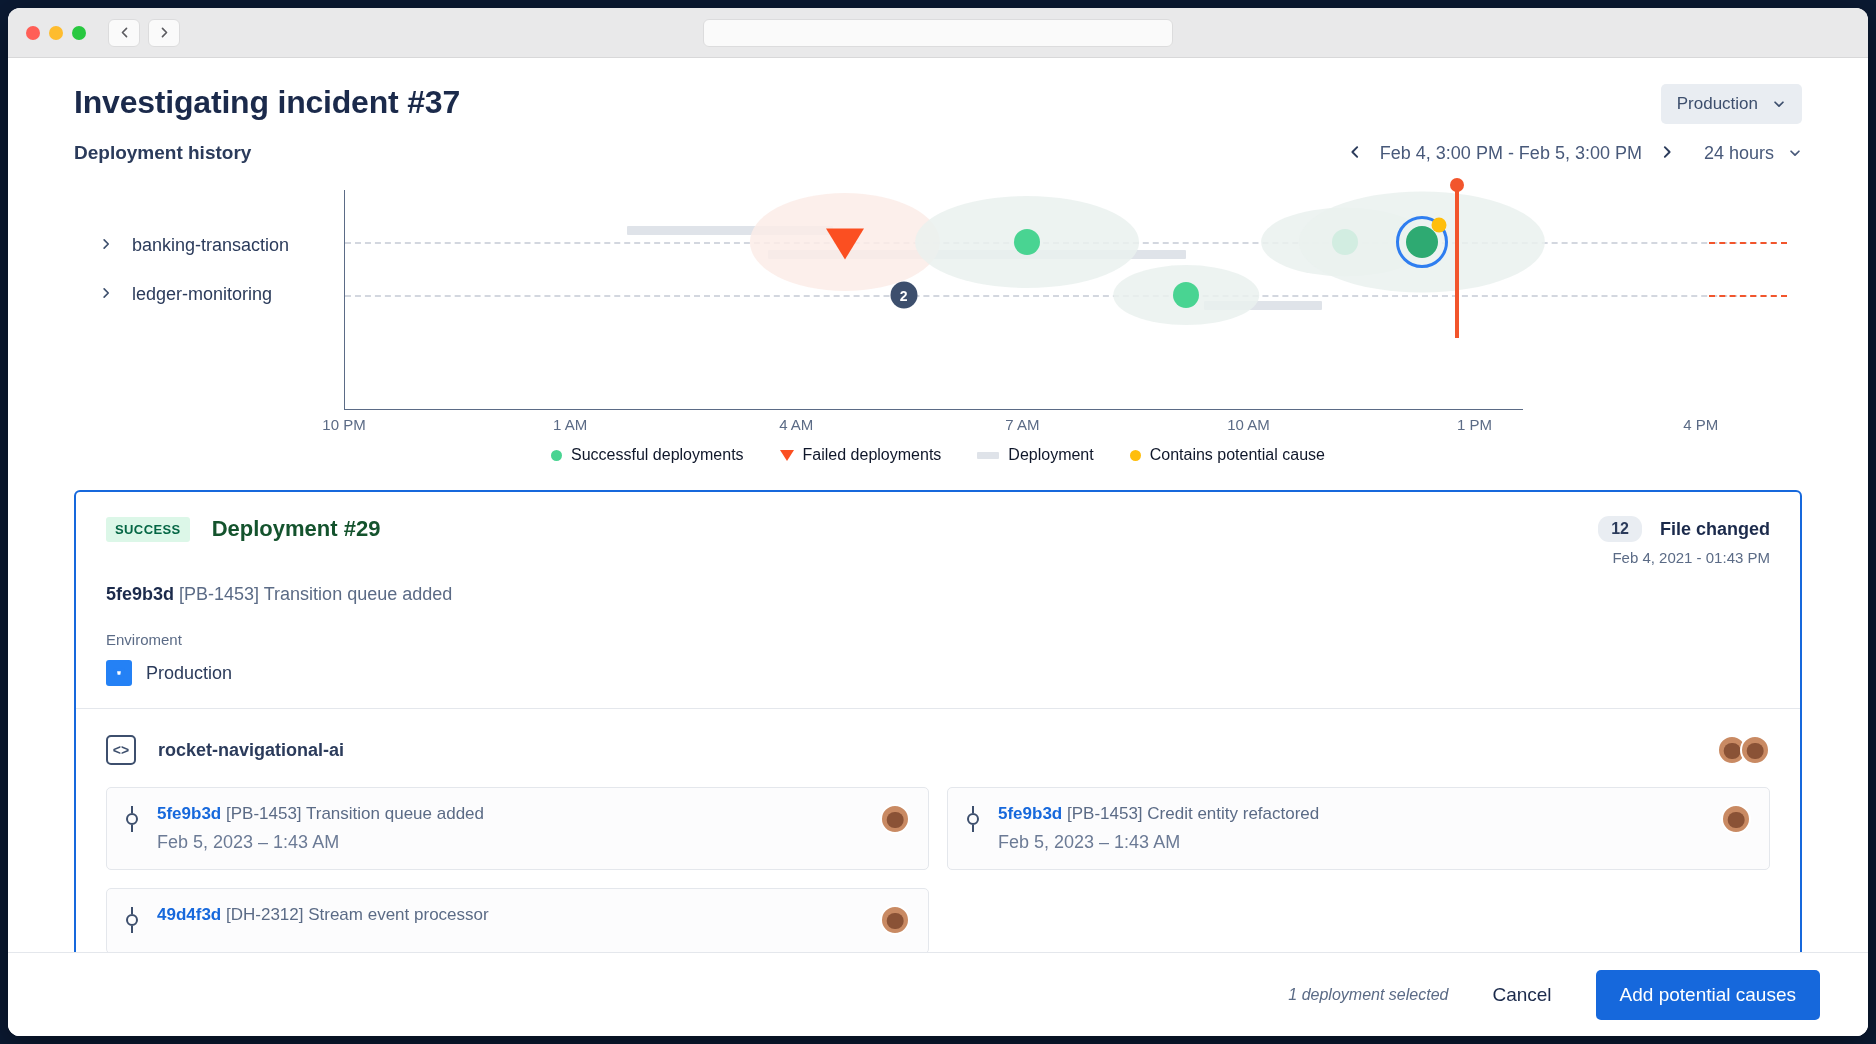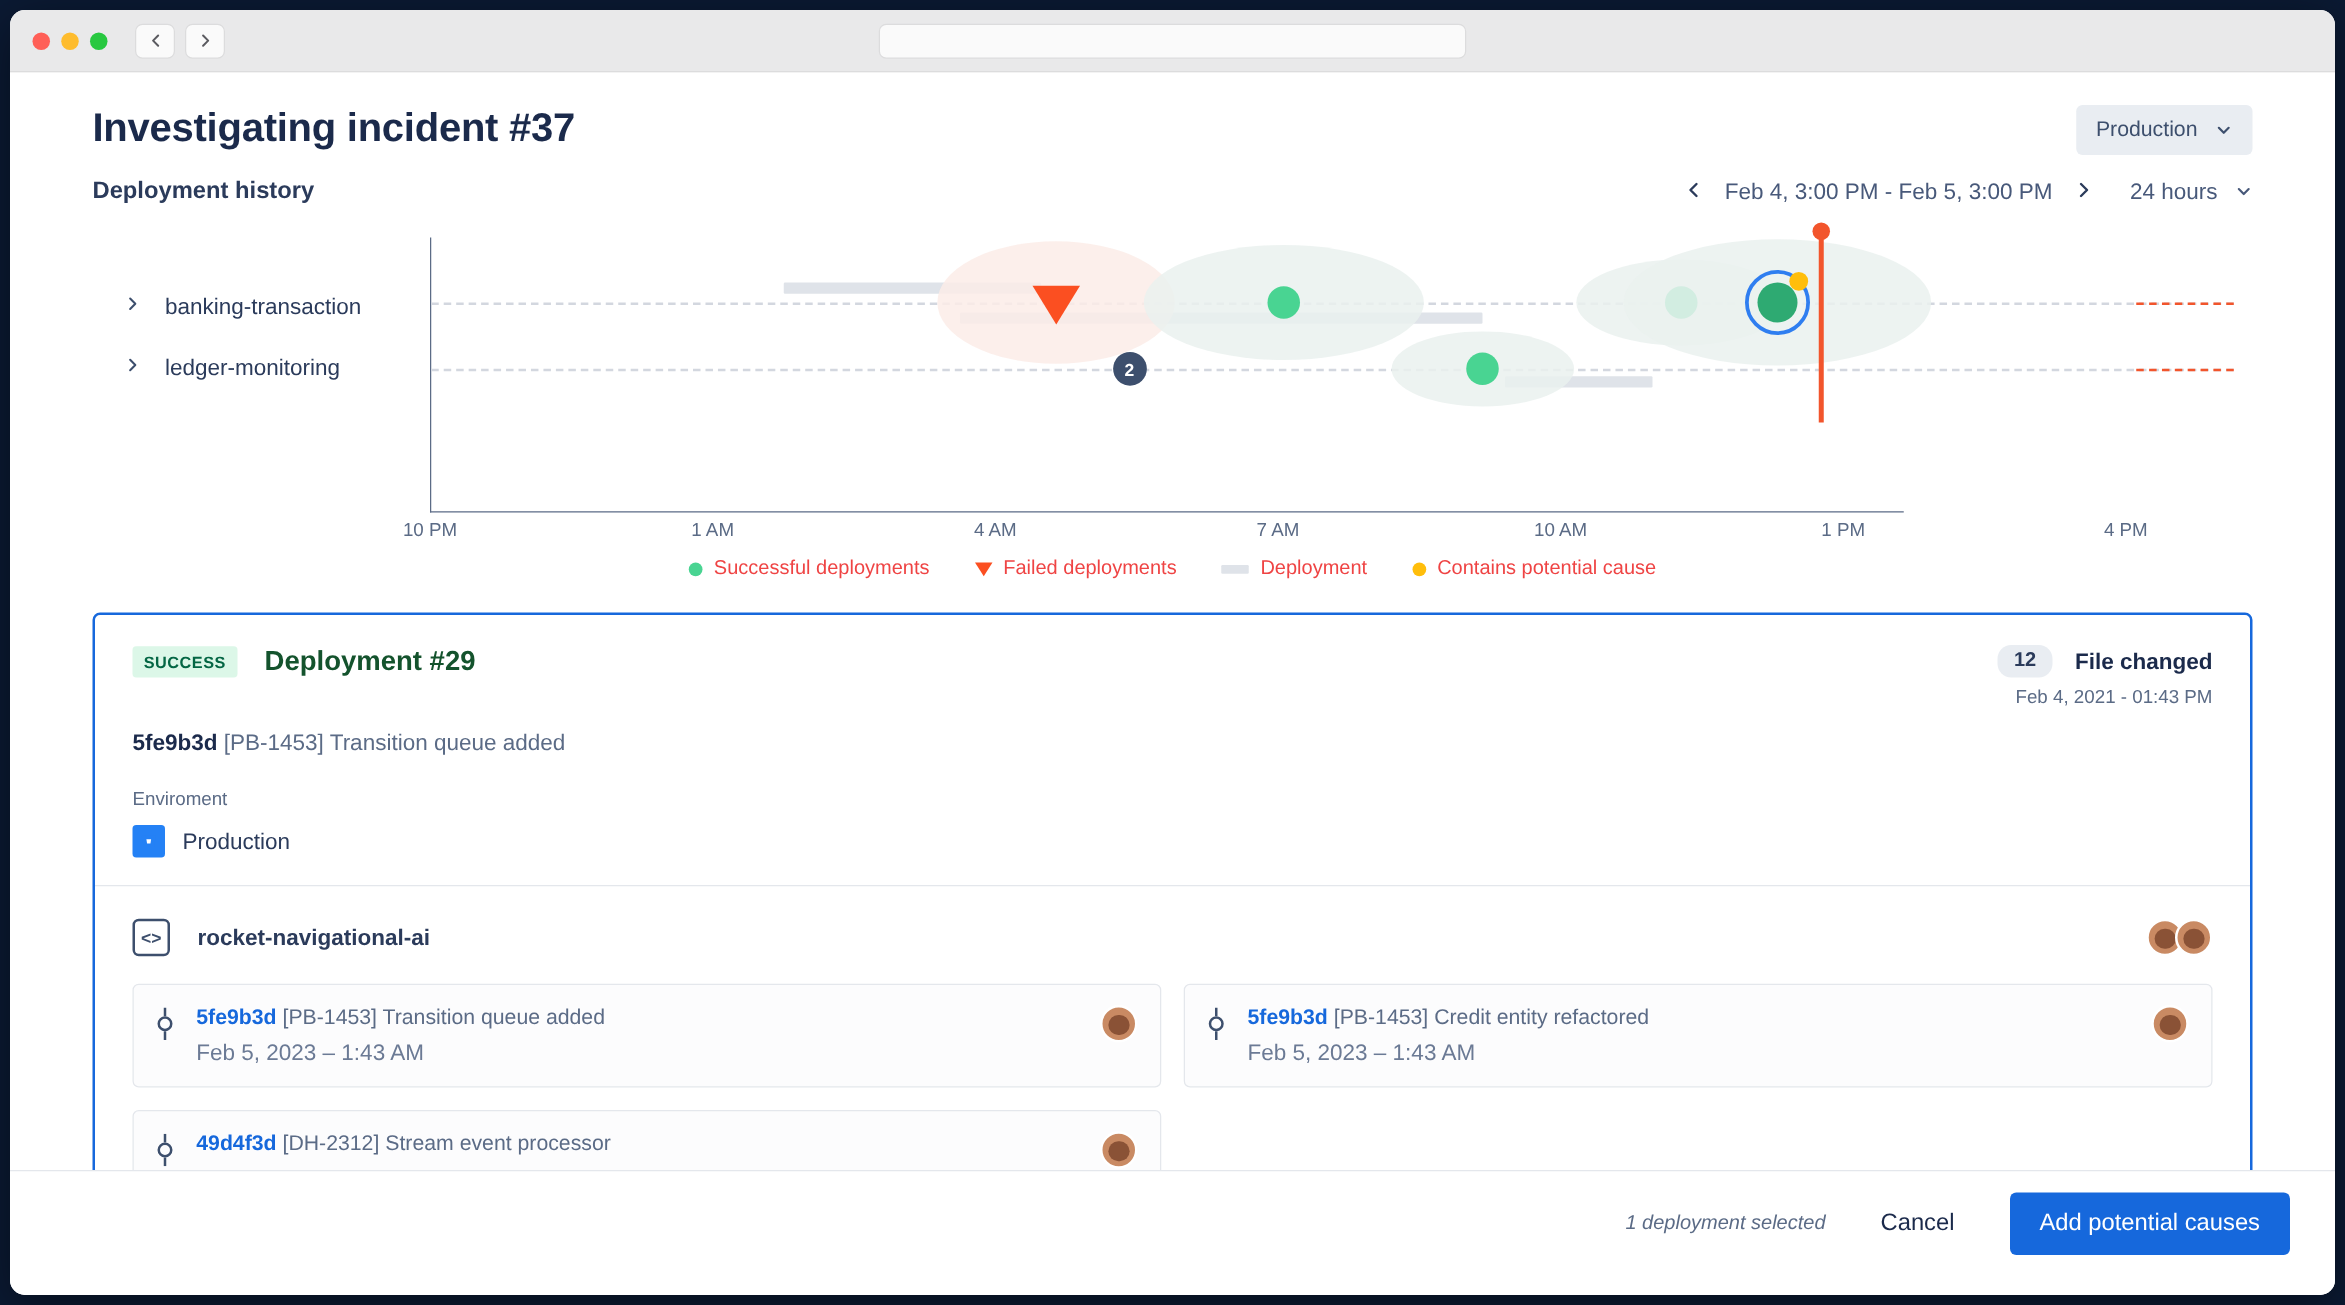--- a/index.html
+++ b/index.html
@@ -192,21 +192,21 @@
     height: 28px;
   }
   .xlab {
     position: absolute; transform: translateX(-50%);
     font-size: 15px; color: #5b6b86;
     top: 4px;
   }
   .legend {
     display: flex; justify-content: center; align-items: center;
     gap: 36px; margin-top: 6px;
-    font-size: 16px; color: #ef4444;
+    font-size: 16px; color: #0f172a;
   }
   .legend-item { display: flex; align-items: center; gap: 9px; }
   .lg-dot { width: 11px; height: 11px; border-radius: 50%; }
   .lg-tri {
     width: 0; height: 0;
     border-left: 7px solid transparent;
     border-right: 7px solid transparent;
     border-top: 11px solid #fb4f21;
   }
   .lg-bar { width: 22px; height: 7px; background: #dfe3e9; border-radius: 1px; }
@@ -288,27 +288,27 @@
     gap: 12px;
   }
   .cc-left { display: flex; gap: 18px; }
   .commit-icon { color: #3d4f6d; padding-top: 2px; }
   .cc-msg { font-size: 17px; color: #5b6b86; }
   .cc-msg .hash { color: #1668dc; font-weight: 700; }
   .cc-date { margin-top: 8px; font-size: 18px; color: #6b7a95; }
   
   .footer {
     position: absolute;
-    left: 0; right: 0; bottom: 16px;
+    left: 0; right: 0; bottom: 0;
     height: 84px;
     background: #fff;
     border-top: 1px solid #e4e7ec;
     display: flex; align-items: center; justify-content: flex-end;
     gap: 28px;
-    padding-right: 36px;
+    padding-right: 48px;
   }
   .sel-note { font-size: 16px; font-style: italic; color: #5b6b86; }
   .btn-cancel {
     font-size: 19px; color: #1b2a4b;
     background: transparent; border: none;
     padding: 10px 16px; cursor: pointer;
     font-family: inherit;
   }
   .btn-primary {
     background: #1668dc; color: #fff;

